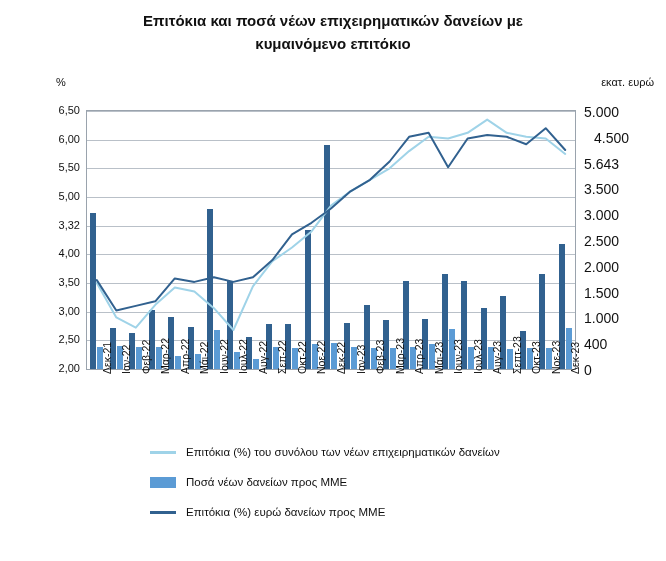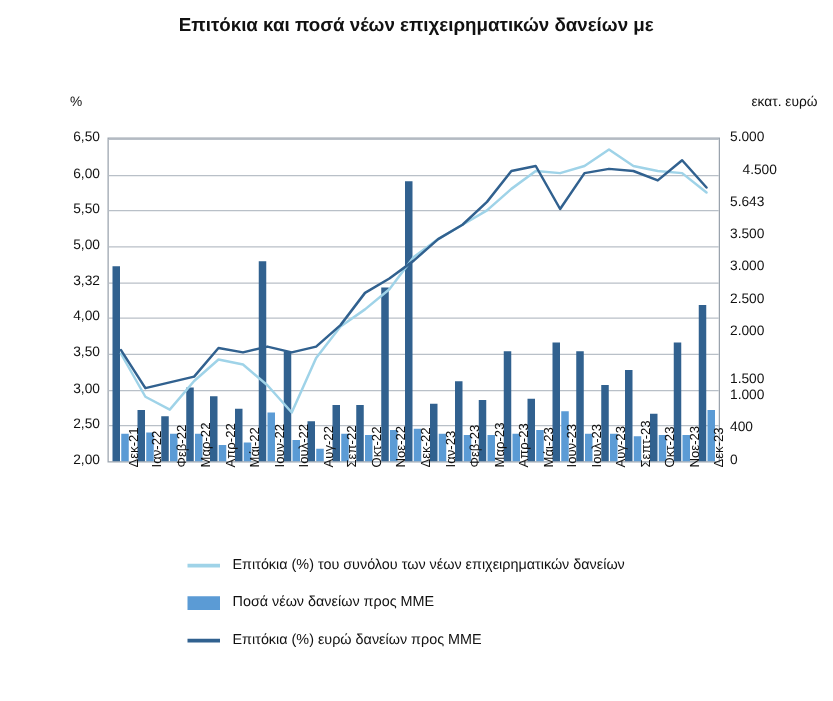--- a/index.html
+++ b/index.html
@@ -92,21 +92,21 @@
     position: absolute;
     width: 40px;
     text-align: right;
     font-size: 11px;
     color: #111111;
   }
   .y-label-right {
     position: absolute;
     width: 46px;
     text-align: left;
-    font-size: 11px;
+    font-size: 14px;
     color: #111111;
   }
   .x-label {
     position: absolute;
     font-size: 10.5px;
     color: #111111;
     transform: rotate(-90deg);
     transform-origin: left top;
     white-space: nowrap;
   }
@@ -136,20 +136,21 @@
     white-space: nowrap;
   }
 </style>
 </head>
 <body>
 
 <div id="chart-root">
 
   <div id="chart-title">
     <span>Επιτόκια και ποσά νέων επιχειρηματικών  δανείων με</span><br>
+    <span>κυμαινόμενο επιτόκιο</span>
   </div>
 
   <div id="left-axis-label">%</div>
   <div id="right-axis-label">εκατ. ευρώ</div>
 
   <div id="plot">
     <div id="gridlines">
         <div class="gl" style="top: 0px;"></div>
         <div class="gl" style="top: 29px;"></div>
         <div class="gl" style="top: 57px;"></div>
@@ -281,21 +282,21 @@
       <div class="y-label-left" style="left: 40px; top: 362px;">2,00</div>
     </div>
   <div id="y-right-labels">
       <div class="y-label-right" style="left: 584px; top: 104px;">5.000</div>
       <div class="y-label-right" style="left: 584px; top: 129.8px; margin-left: 10px;">4.500</div>
       <div class="y-label-right" style="left: 584px; top: 155.6px;">5.643</div>
       <div class="y-label-right" style="left: 584px; top: 181.4px;">3.500</div>
       <div class="y-label-right" style="left: 584px; top: 207.2px;">3.000</div>
       <div class="y-label-right" style="left: 584px; top: 233px;">2.500</div>
       <div class="y-label-right" style="left: 584px; top: 258.8px;">2.000</div>
-      <div class="y-label-right" style="left: 584px; top: 284.6px; margin-top: 12px;">1.500</div>
+      <div class="y-label-right" style="left: 584px; top: 284.6px;">1.500</div>
       <div class="y-label-right" style="left: 584px; top: 310.4px;">1.000</div>
       <div class="y-label-right" style="left: 584px; top: 336.2px;">400</div>
       <div class="y-label-right" style="left: 584px; top: 362px;">0</div>
     </div>
   <div id="x-labels">
       <div class="x-label" style="left: 100.76px; top: 374px;">Δεκ-21</div>
       <div class="x-label" style="left: 120.28px; top: 374px;">Ιαν-22</div>
       <div class="x-label" style="left: 139.8px; top: 374px;">Φεβ-22</div>
       <div class="x-label" style="left: 159.32px; top: 374px;">Μαρ-22</div>
       <div class="x-label" style="left: 178.84px; top: 374px;">Απρ-22</div>

